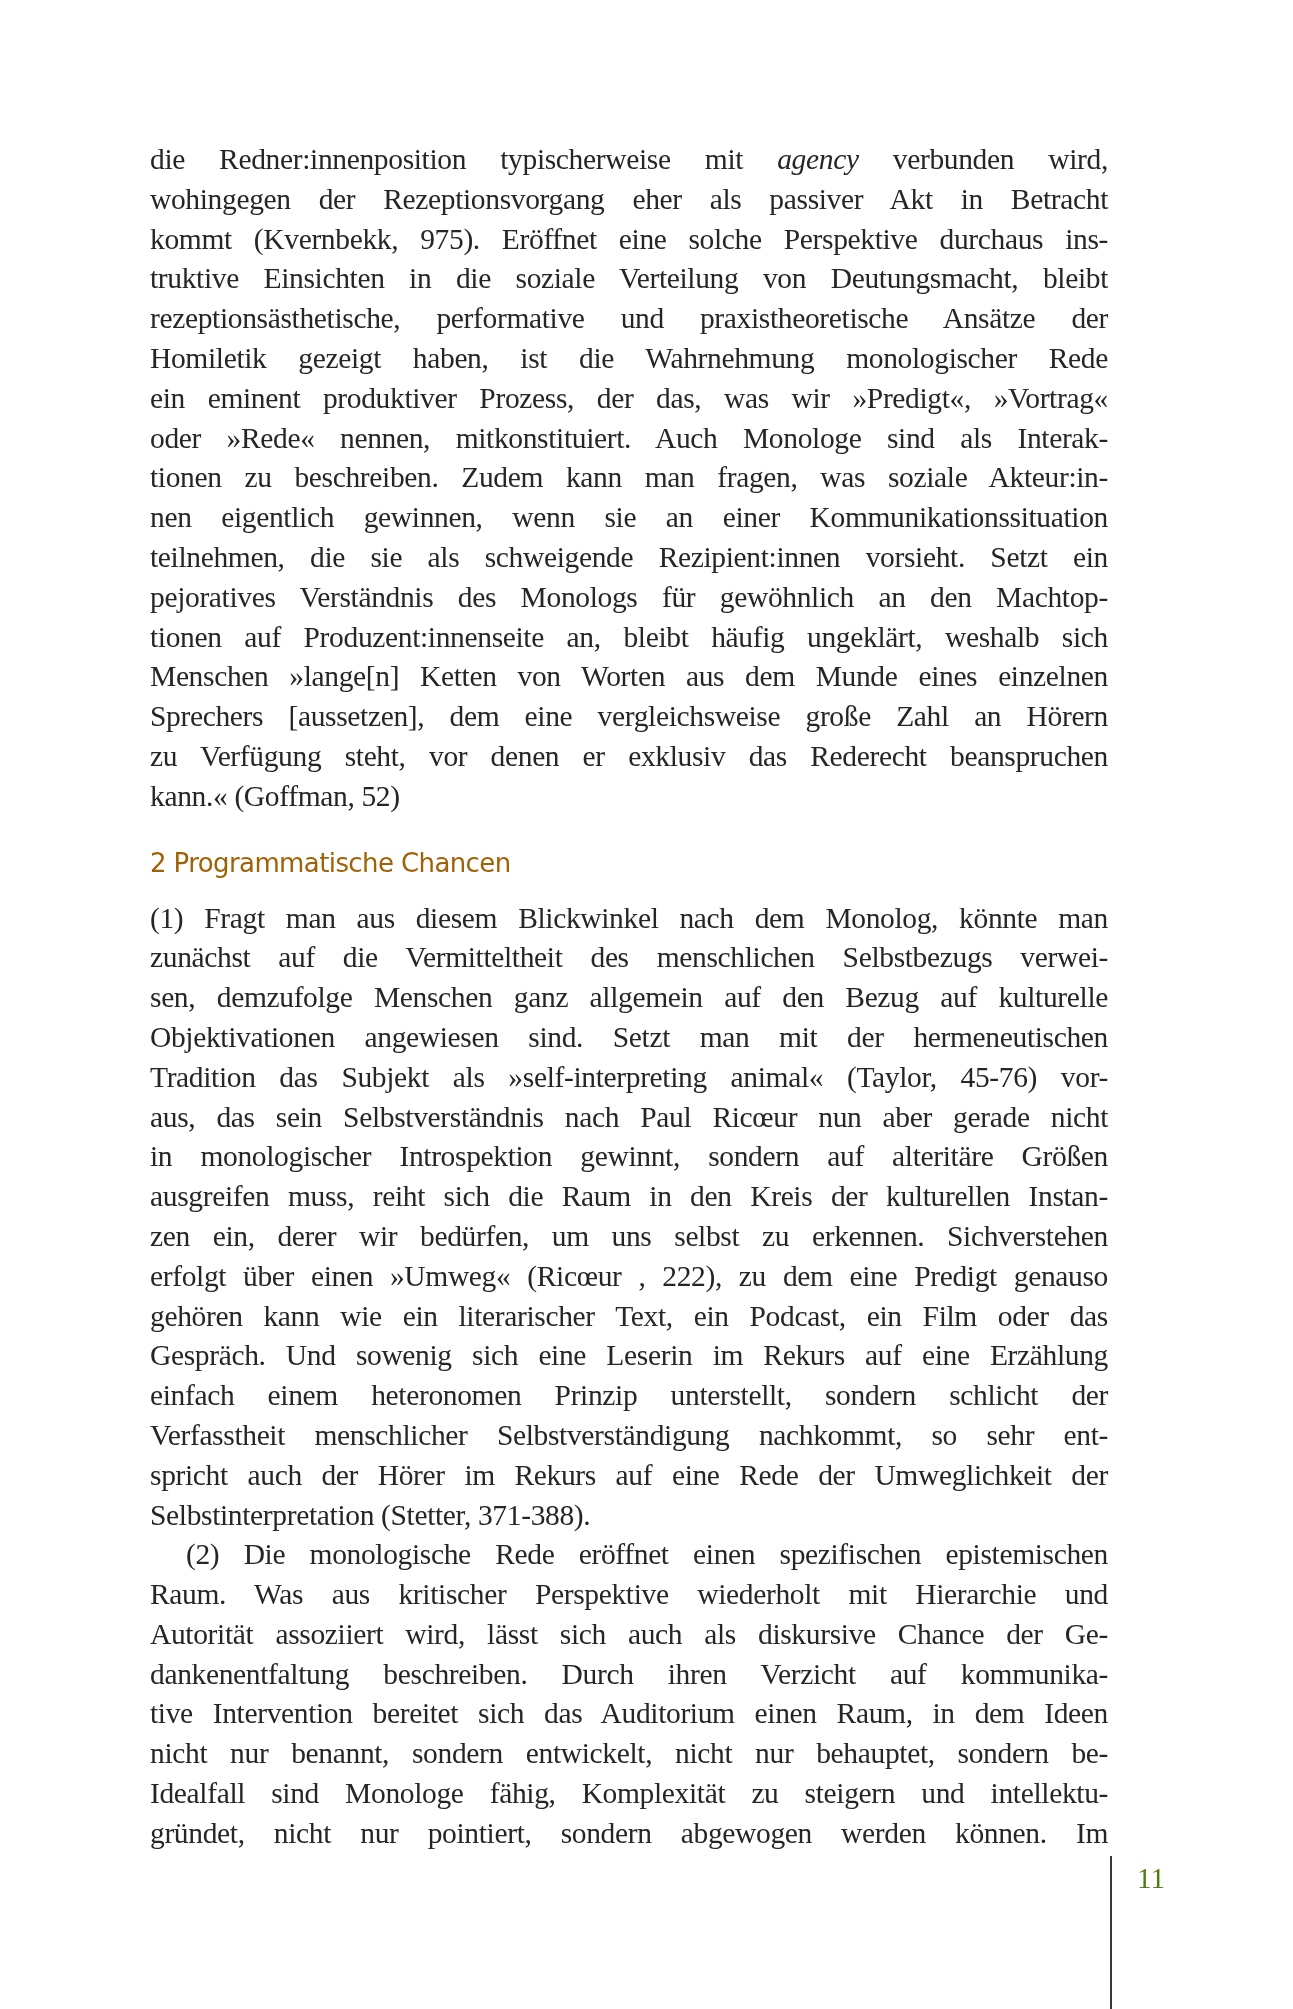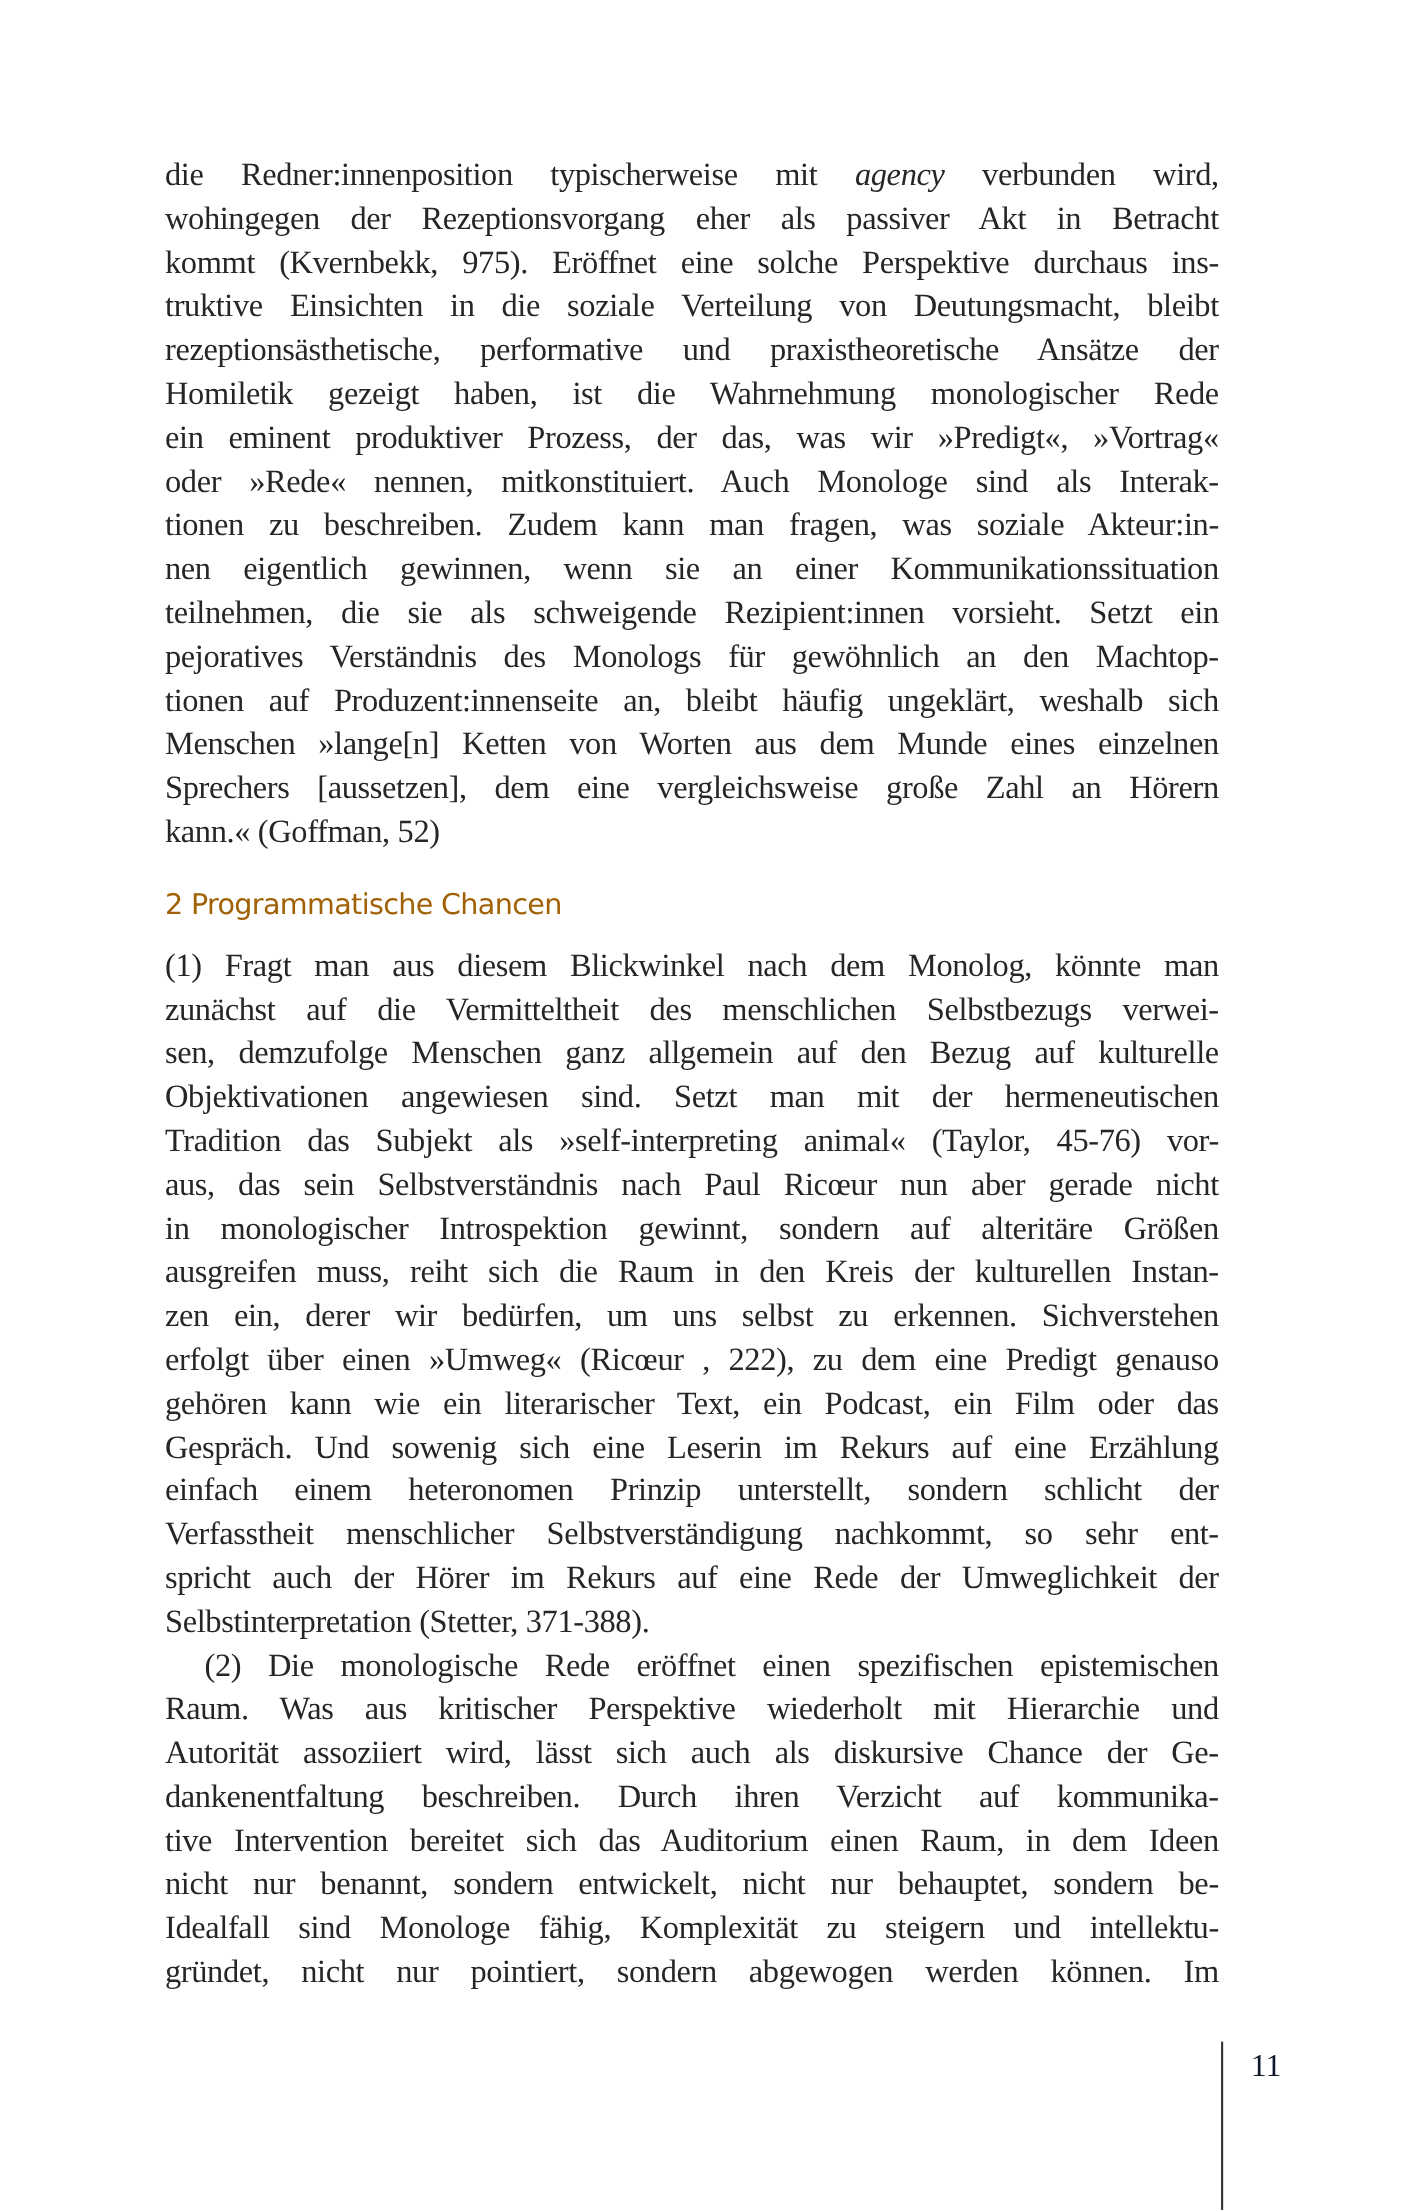--- a/index.html
+++ b/index.html
@@ -62,21 +62,21 @@
       height: 153px;
       background: #3a3a3a;
     }
     .page-number {
       position: absolute;
       left: 1137px;
       top: 1860px;
       font-family: "Liberation Serif", "DejaVu Serif", serif;
       font-size: 29px;
       line-height: 36px;
-      color: #0f172a;
+      color: #4d7c0f;
     }
   </style>
 </head>
 <body>
 
 <div class="page">
 
   <p class="para">
     <span class="line"><span>die Redner:innenposition typischerweise mit </span><em>agency</em><span> verbunden wird,</span></span>
     <span class="line">wohingegen der Rezeptionsvorgang eher als passiver Akt in Betracht</span>
@@ -86,20 +86,21 @@
     <span class="line">Homiletik gezeigt haben, ist die Wahrnehmung monologischer Rede</span>
     <span class="line">ein eminent produktiver Prozess, der das, was wir »Predigt«, »Vortrag«</span>
     <span class="line">oder »Rede« nennen, mitkonstituiert. Auch Monologe sind als Interak-</span>
     <span class="line">tionen zu beschreiben. Zudem kann man fragen, was soziale Akteur:in-</span>
     <span class="line">nen eigentlich gewinnen, wenn sie an einer Kommunikationssituation</span>
     <span class="line">teilnehmen, die sie als schweigende Rezipient:innen vorsieht. Setzt ein</span>
     <span class="line">pejoratives Verständnis des Monologs für gewöhnlich an den Machtop-</span>
     <span class="line">tionen auf Produzent:innenseite an, bleibt häufig ungeklärt, weshalb sich</span>
     <span class="line">Menschen »lange[n] Ketten von Worten aus dem Munde eines einzelnen</span>
     <span class="line">Sprechers [aussetzen], dem eine vergleichsweise große Zahl an Hörern</span>
+    <span class="line">zu Verfügung steht, vor denen er exklusiv das Rederecht beanspruchen</span>
     <span class="line last">kann.« (Goffman, 52)</span>
   </p>
 
   <h2 class="heading">2 Programmatische Chancen</h2>
 
   <p class="para">
     <span class="line">(1) Fragt man aus diesem Blickwinkel nach dem Monolog, könnte man</span>
     <span class="line">zunächst auf die Vermitteltheit des menschlichen Selbstbezugs verwei-</span>
     <span class="line">sen, demzufolge Menschen ganz allgemein auf den Bezug auf kulturelle</span>
     <span class="line">Objektivationen angewiesen sind. Setzt man mit der hermeneutischen</span>

